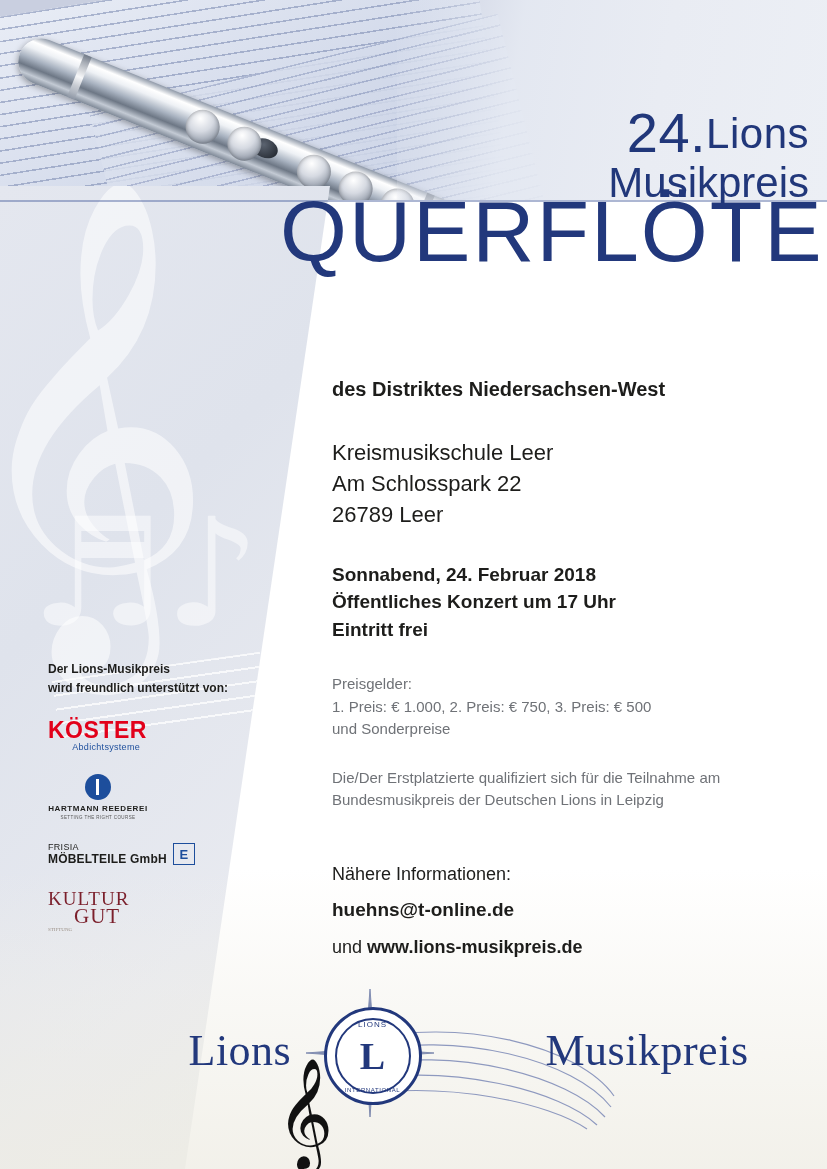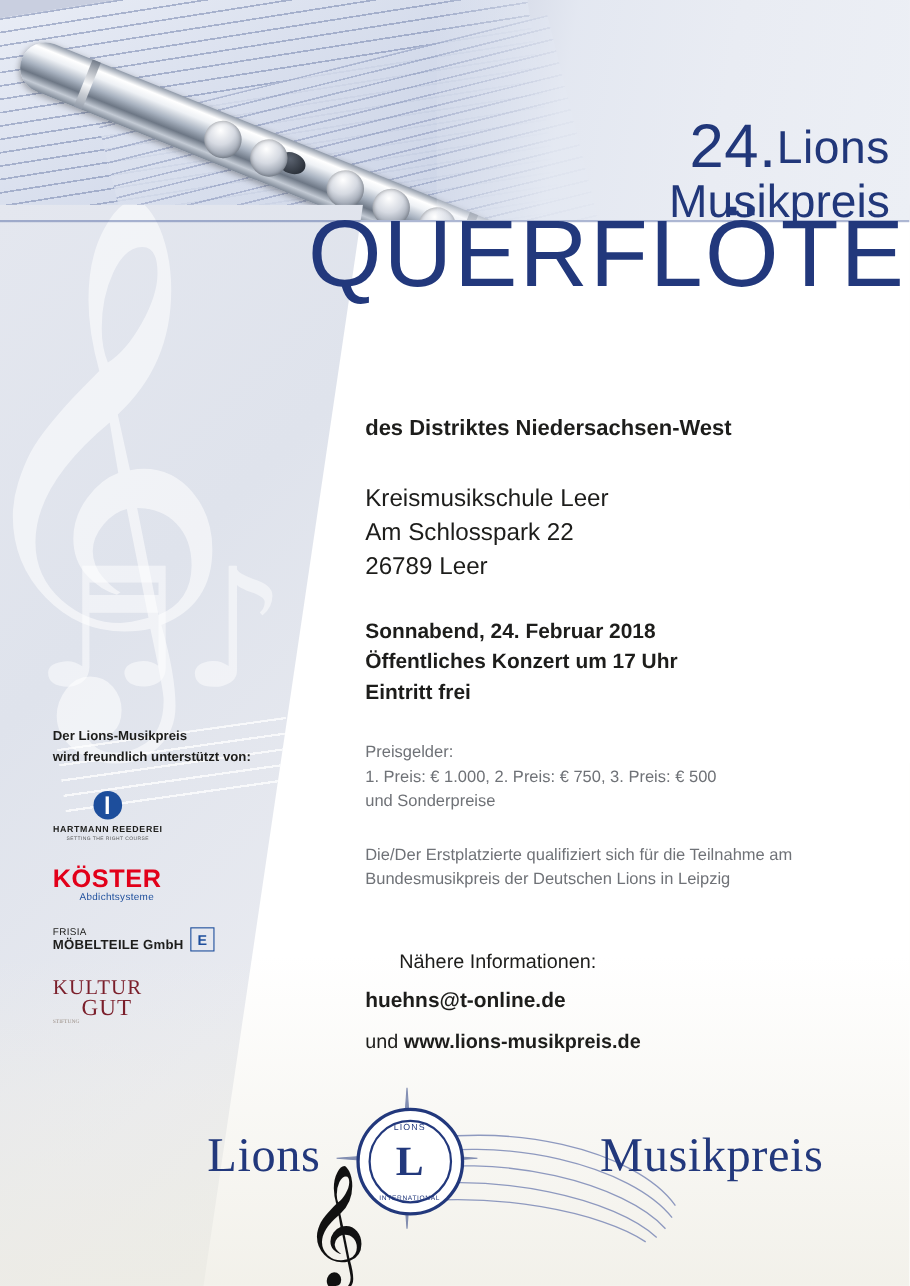--- a/index.html
+++ b/index.html
@@ -214,21 +214,20 @@
   }
   .c-qualify {
     font-size: 15px;
     color: #6f7277;
     line-height: 1.5;
     margin-bottom: 52px;
   }
   .c-infoh {
     font-size: 18px;
     margin-bottom: 14px;
-    margin-left: 31px;
   }
   .c-mail {
     font-size: 19px;
     font-weight: bold;
     margin-bottom: 16px;
   }
   .c-web {
     font-size: 18px;
   }
   .c-web b { font-weight: bold; }
@@ -444,29 +443,29 @@
       <span>und </span><b>www.lions-musikpreis.de</b>
     </div>
   </div>
 
   <div class="sponsors">
     <div class="head">
       <div>Der Lions-Musikpreis</div>
       <div>wird freundlich unterstützt von:</div>
     </div>
 
+    <div class="sp-item sp-koester">
+      <div class="k">KÖSTER</div>
+      <div class="sub">Abdichtsysteme</div>
+    </div>
+
     <div class="sp-item sp-hartmann">
       <div class="anchor"></div>
       <div class="n1">HARTMANN REEDEREI</div>
       <div class="n2">SETTING THE RIGHT COURSE</div>
-    </div>
-
-    <div class="sp-item sp-koester">
-      <div class="k">KÖSTER</div>
-      <div class="sub">Abdichtsysteme</div>
     </div>
 
     <div class="sp-item sp-frisia">
       <div class="txt">
         <div class="t1">FRISIA</div>
         <div class="t2">MÖBELTEILE GmbH</div>
       </div>
       <div class="box">E</div>
     </div>
 

